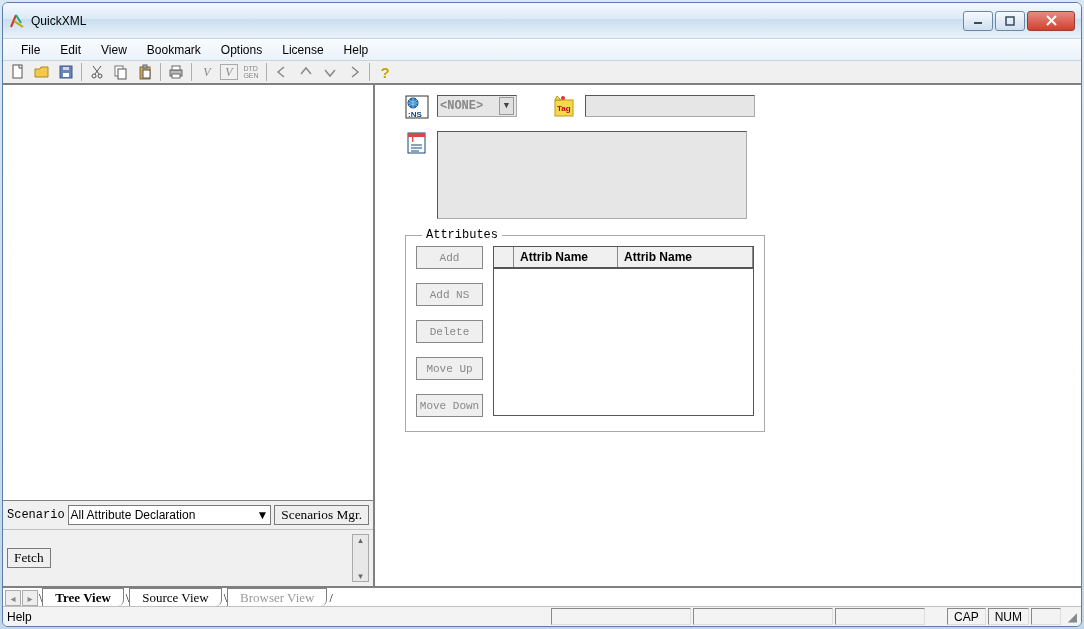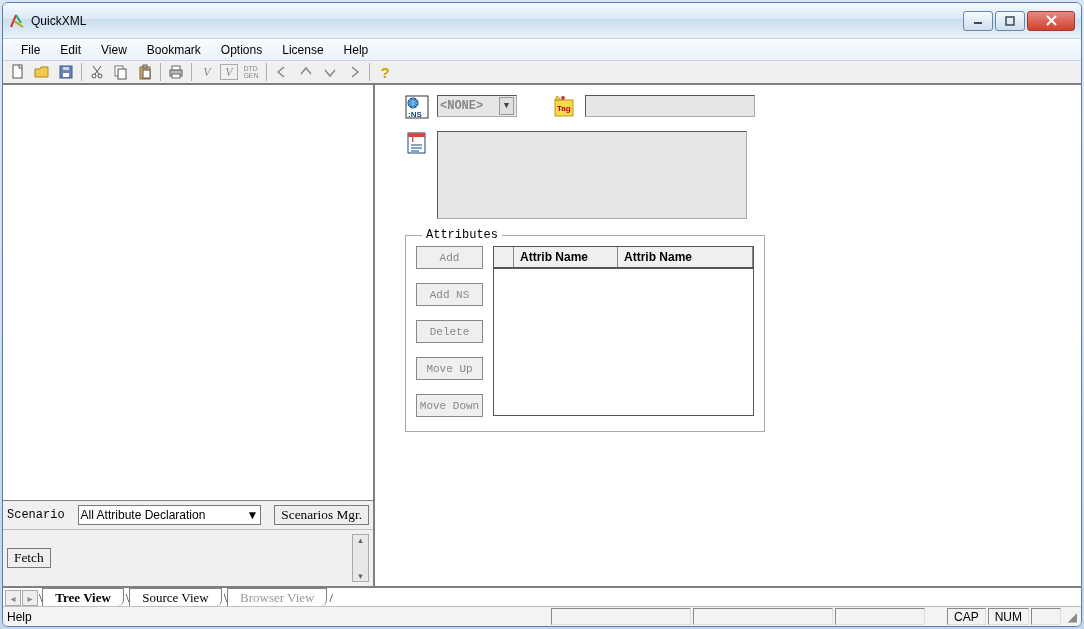--- a/index.html
+++ b/index.html
@@ -17,21 +17,21 @@
   .menubar span { padding:3px 10px; cursor:default; }
 
   .toolbar { height:24px; background:#f0f0f0; border-bottom:2px solid #808080; display:flex; align-items:center; padding:0 4px; gap:2px; }
   .tb-btn { width:22px; height:20px; display:flex; align-items:center; justify-content:center; cursor:default; color:#555; }
   .tb-sep { width:1px; height:18px; background:#b0b0b0; margin:0 2px; }
   .tb-icon { width:16px; height:16px; }
 
   .content { flex:1; display:flex; border-bottom:1px solid #808080; min-height:0; }
   .left-pane { width:372px; border-right:2px solid #808080; display:flex; flex-direction:column; background:#fff; }
   .tree-area { flex:1; background:#fff; }
-  .scenario-bar { border-top:1px solid #808080; padding:4px; display:flex; align-items:center; gap:13px; background:#f0f0f0; }
+  .scenario-bar { border-top:1px solid #808080; padding:4px; display:flex; align-items:center; gap:3px; background:#f0f0f0; }
   .scenario-bar label { font-family: "Lucida Console","Courier New",monospace; }
   .scenario-select { flex:1; height:20px; border:1px solid #7a7a7a; background:#fff; padding:0 2px; font-size:12px; display:flex; align-items:center; justify-content:space-between; }
   .small-btn { height:20px; border:1px solid #7a7a7a; background:#efefef; padding:1px 6px; font-family:Liberation Serif, serif; cursor:default; }
   .fetch-row { padding:4px; border-top:1px solid #c0c0c0; background:#f0f0f0; display:flex; justify-content:space-between; align-items:center; }
   .vscroll-stub { width:17px; height:48px; border:1px solid #aaa; background:#e8e8e8; display:flex; flex-direction:column; justify-content:space-between; align-items:center; font-size:9px; color:#666; }
 
   .right-pane { flex:1; background:#fff; padding:10px 10px 10px 30px; position:relative; overflow:auto; }
   .row { display:flex; align-items:flex-start; gap:8px; margin-bottom:12px; }
   .icon24 { width:24px; height:24px; display:flex; align-items:center; justify-content:center; flex-shrink:0; }
   .ns-select { width:80px; height:22px; border:1px inset #aaa; background:#e6e6e6; display:flex; align-items:center; justify-content:space-between; padding:0 2px; font-family:"Courier New",monospace; font-weight:bold; color:#888; }

